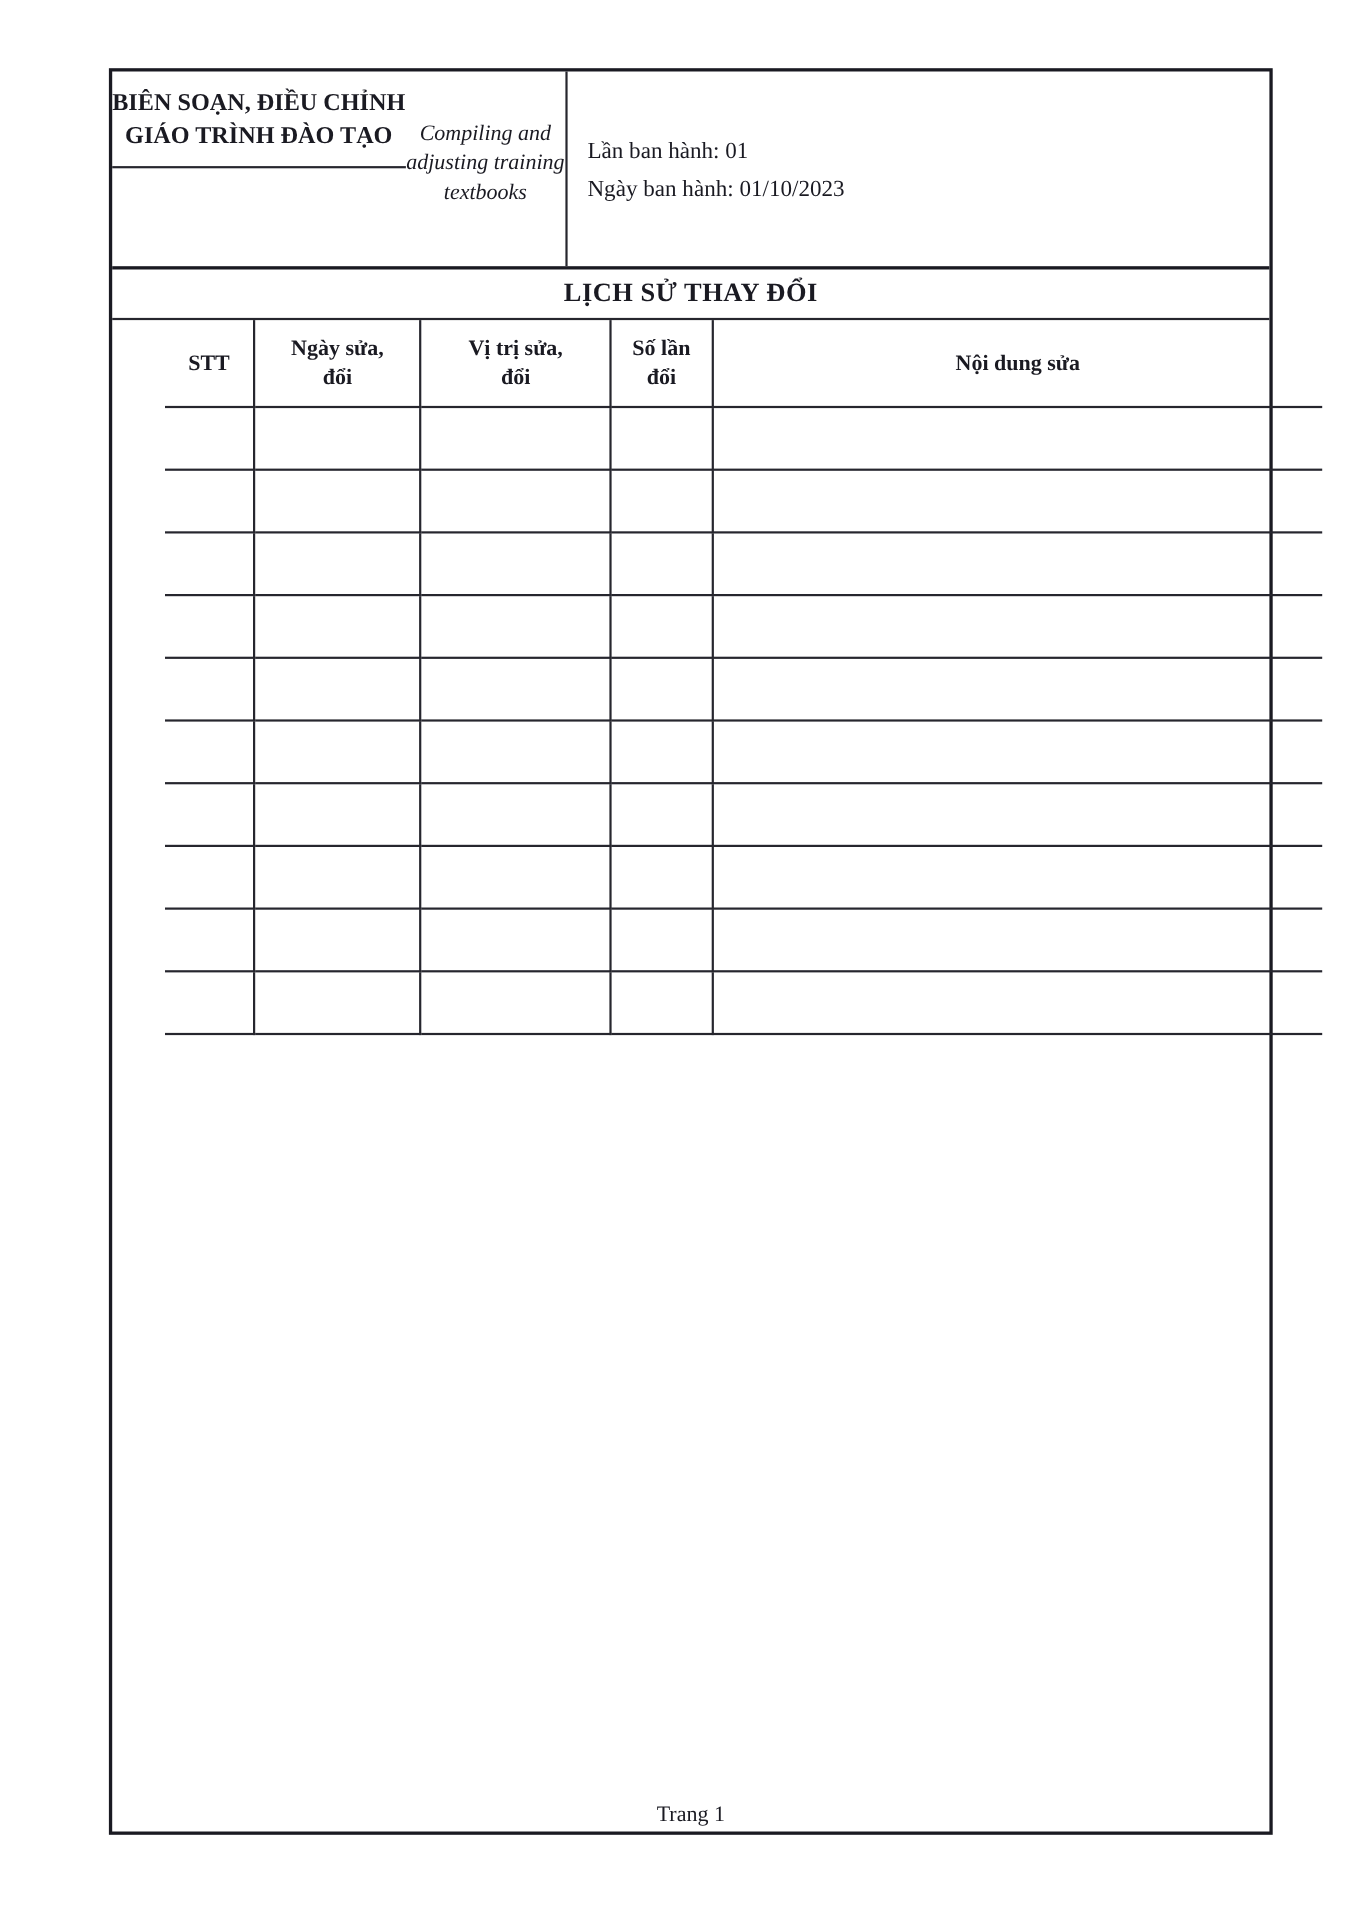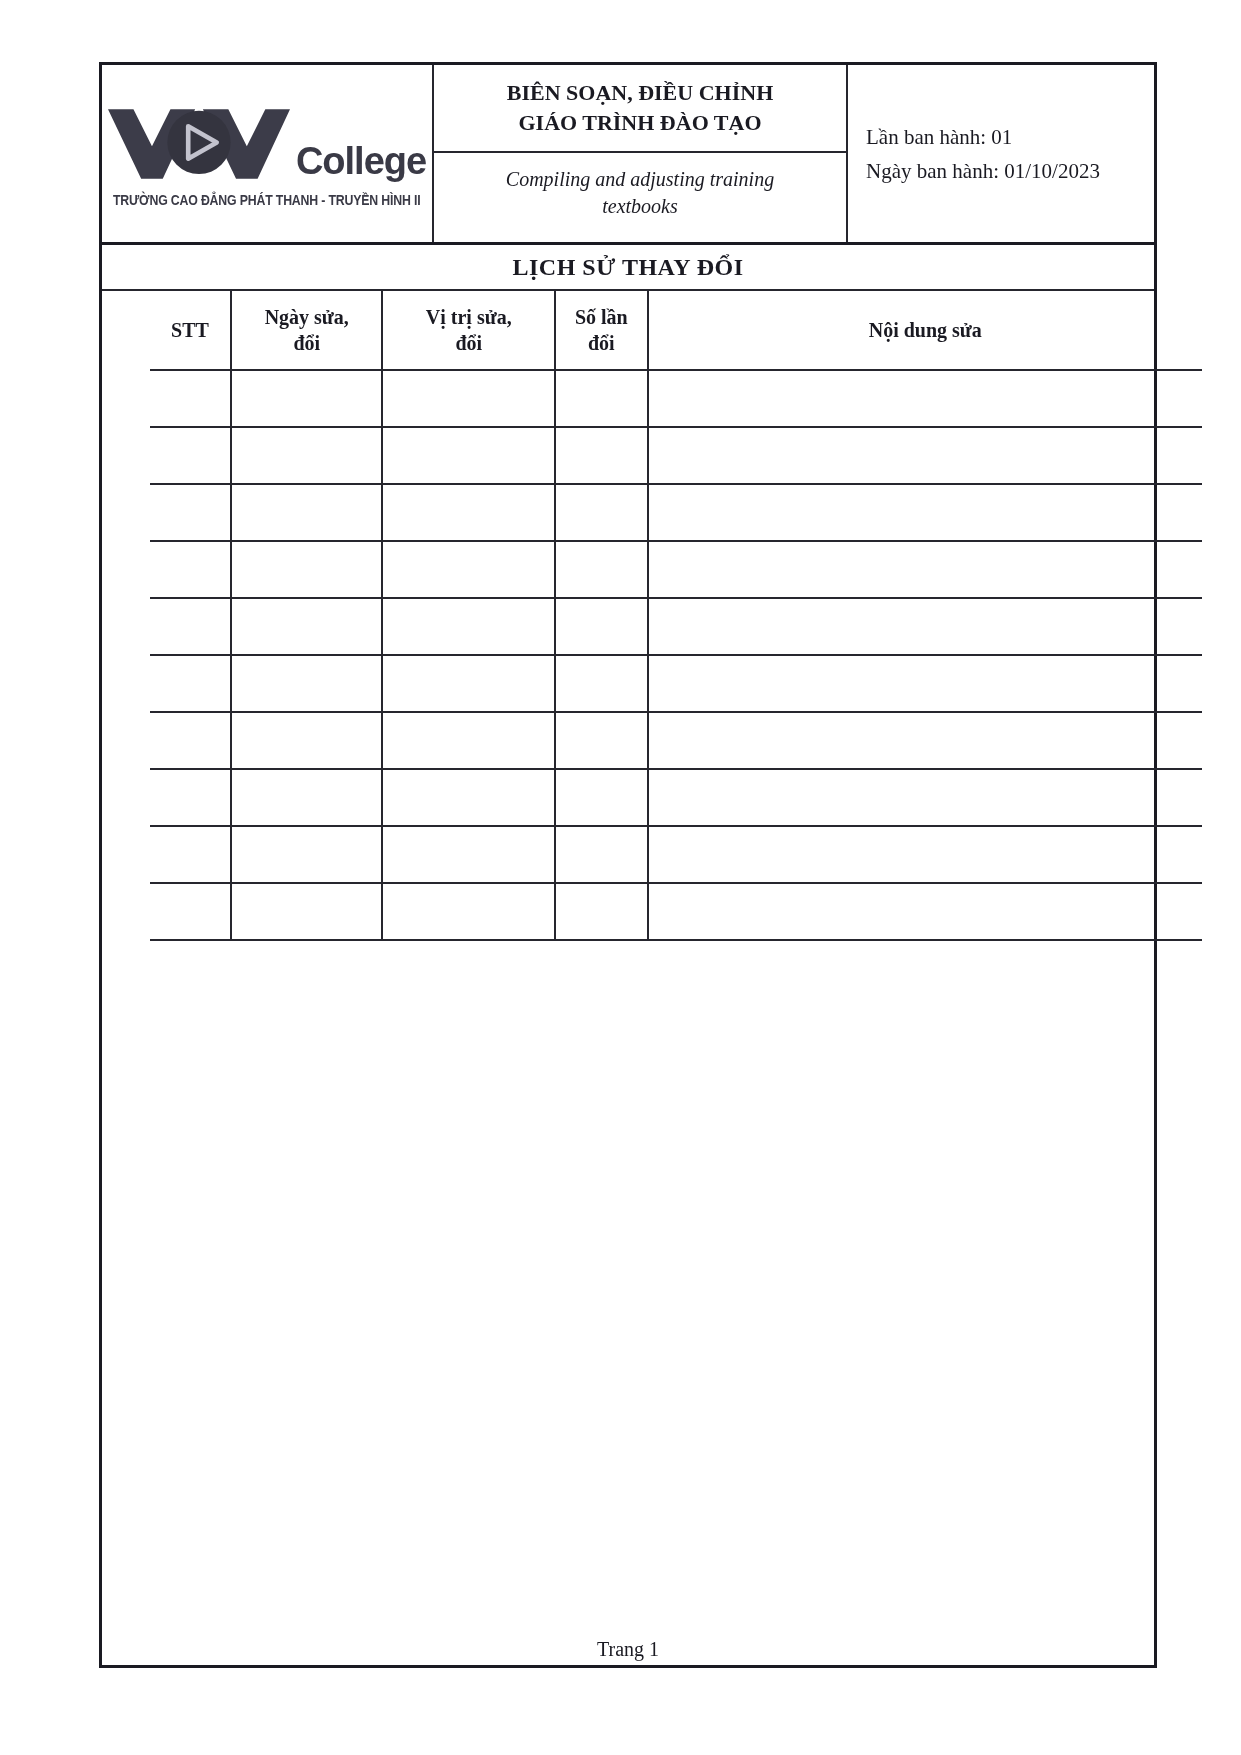--- a/index.html
+++ b/index.html
@@ -43,21 +43,21 @@
     font-family:"Liberation Sans", sans-serif;
     font-weight:bold;font-size:14px;line-height:1;
     color:var(--logo,#3a3a46);
     white-space:nowrap;
     transform:scaleX(0.88);transform-origin:center;
     letter-spacing:-0.2px;
   }
   .title-cell{
     width:414px;min-width:414px;box-sizing:border-box;
     border-right:2px solid var(--line,#26262e);
-    display:flex;flex-direction:column;
+    display:flex;flex-direction:row;
   }
   .vn-title{
     height:88px;min-height:88px;box-sizing:border-box;
     border-bottom:2px solid var(--line,#26262e);
     display:flex;align-items:center;justify-content:center;
     text-align:center;font-weight:bold;font-size:22px;line-height:30px;
     white-space:pre-line;
   }
   .en-title{
     flex:1;display:flex;align-items:center;justify-content:center;
@@ -111,35 +111,20 @@
   }
 </style>
 </head>
 <body>
 
 <div class="page" style="--ink: #1a1a22; --line: #26262e; --logo: #3a3a46; --logo_triangle: #c3c3ce; --paper: #ffffff;">
   <div class="doc-box">
 
     <div class="doc-header">
 
-      <div class="logo-cell">
-        <div class="logo-row">
-          <svg width="182" height="80" viewBox="0 0 236 92" aria-label="VOV logo">
-
-            <polygon points="0,1 33,1 57,49 81,1 113,1 71,91 43,91" fill="#3c3c49"></polygon>
-
-            <polygon points="123,1 156,1 180,49 204,1 236,1 194,91 166,91" fill="#3c3c49"></polygon>
-
-            <circle cx="118" cy="44" r="41" fill="#34343f"></circle>
-            <polygon points="104,23 141,44 104,65" fill="none" stroke="#c3c3ce" stroke-width="6" stroke-linejoin="round"></polygon>
-          </svg>
-          <span class="logo-college">College</span>
-        </div>
-        <div class="logo-tagline">TRƯỜNG CAO ĐẲNG PHÁT THANH - TRUYỀN HÌNH II</div>
-      </div>
 
       <div class="title-cell">
         <div class="vn-title">BIÊN SOẠN, ĐIỀU CHỈNH
 GIÁO TRÌNH ĐÀO TẠO</div>
         <div class="en-title">Compiling and adjusting training
 textbooks</div>
       </div>
 
       <div class="issue-cell">
         <div>Lần ban hành: 01</div>

